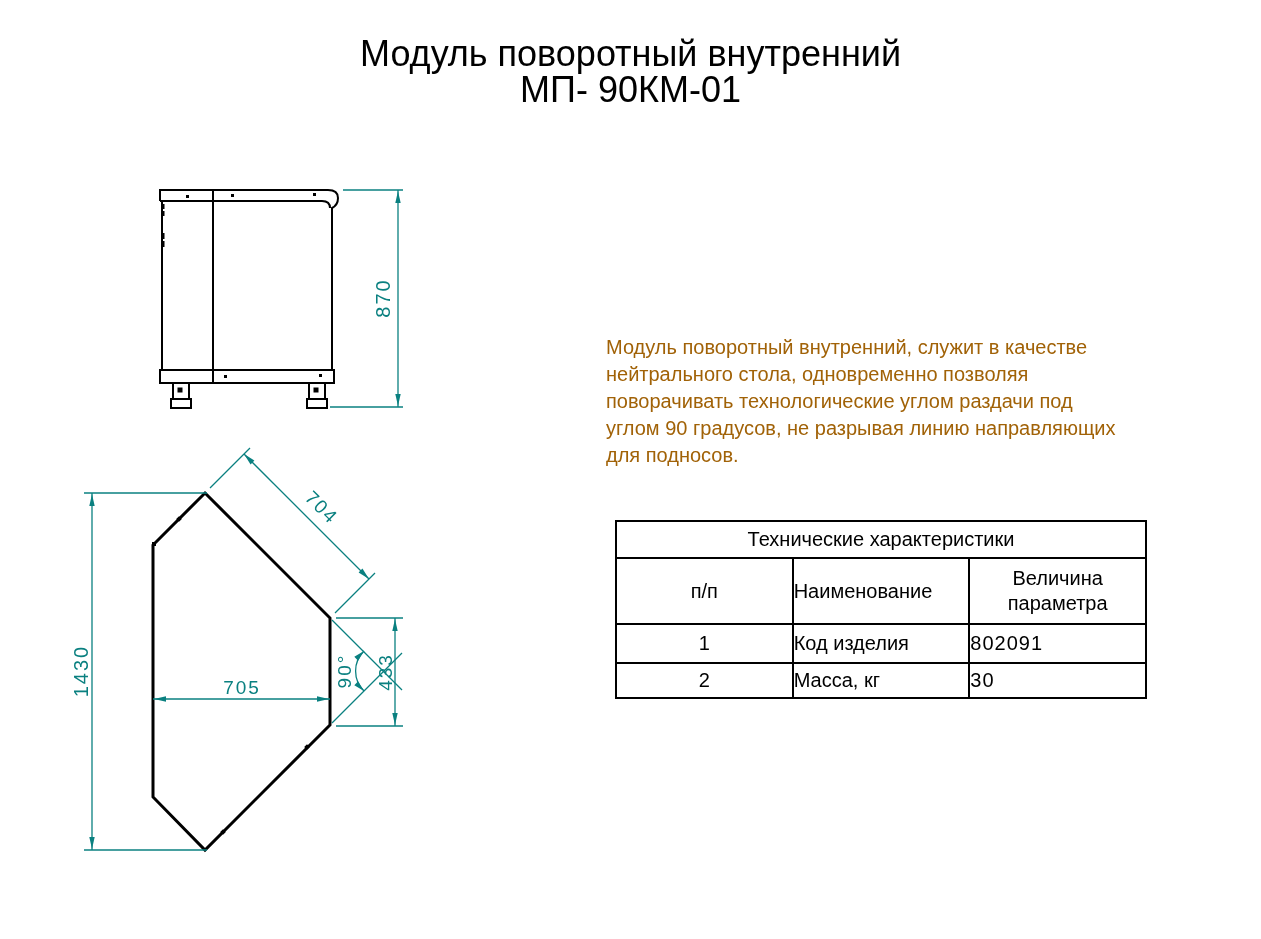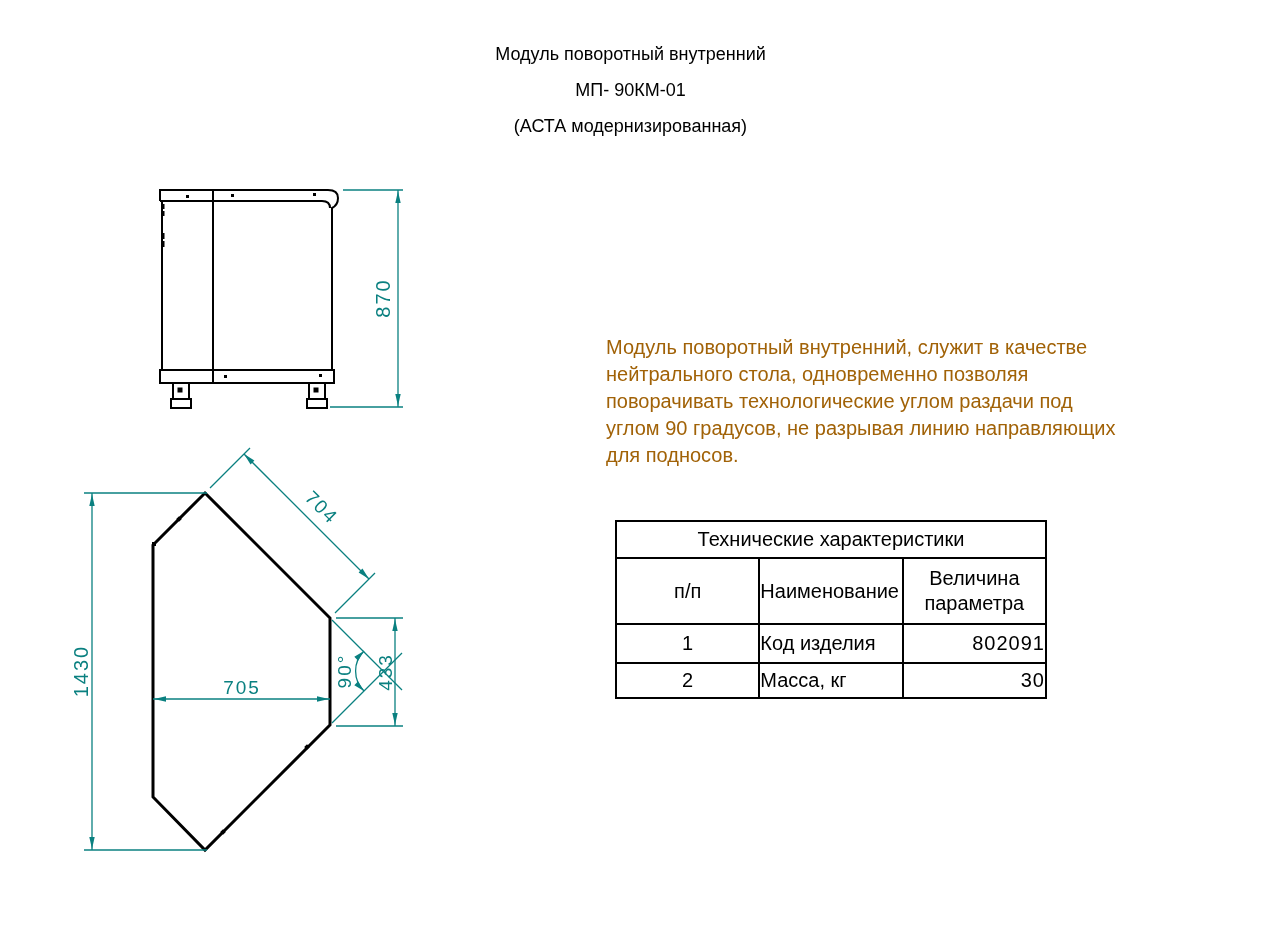--- a/index.html
+++ b/index.html
@@ -2,58 +2,57 @@
 <html><head>
 <meta charset="utf-8">
 <style>
   html,body{margin:0;padding:0;}
   body{
     width:1261px;height:939px;position:relative;background:#ffffff;
     font-family:"Liberation Sans", sans-serif;color:#000;overflow:hidden;
   }
   .title-block{
     position:absolute;top:36px;left:0;width:100%;
-    text-align:center;font-size:18px;line-height:36px;color:#000;
+    text-align:center;font-size:36px;line-height:36px;color:#000;
   }
   .drawing-layer{position:absolute;left:0;top:0;width:1261px;height:939px;}
   .description-block{
     position:absolute;left:606px;top:334px;
     font-size:20px;line-height:27px;color:#a16207;white-space:nowrap;
   }
   table.spec{
-    position:absolute;left:615px;top:520px;width:432px;
+    position:absolute;left:615px;top:520px;width:532px;
     border-collapse:collapse;table-layout:fixed;color:#000;
   }
   table.spec td{
     border:2px solid #000;vertical-align:middle;
     font-size:20px;padding:0;
   }
   td.tbl-title{height:35px;text-align:center;font-size:21px;}
   td.col-num{width:37px;text-align:center;font-size:19px;margin-top:7px;}
   td.col-name{width:335px;padding-left:34px;font-size:21px;height:64px;}
   td.col-value{width:160px;text-align:center;font-size:21px;line-height:25px;margin-top:46px;}
   td.cell-num{text-align:center;font-size:20px;}
   td.cell-name{padding-left:6px;font-size:20px;}
-  td.cell-value{text-align:right;font-size:21px;letter-spacing:1px;}
+  td.cell-value{text-align:left;font-size:21px;letter-spacing:1px;}
   tr.row-1 td{height:37px;}
   tr.row-2 td{height:33px;}
   .blk{stroke:#000;fill:none;stroke-width:2;}
   .blk3{stroke:#000;fill:none;stroke-width:3;}
   .blkfill{fill:#000;stroke:none;}
   .dim{stroke:#0a8080;fill:none;stroke-width:1.3;}
   .dimfill{fill:#0a8080;stroke:none;}
   .dim-label{fill:#0a8080;font-family:"Liberation Sans", sans-serif;letter-spacing:2px;}
 </style>
 </head>
 <body>
 
 <div class="title-block">
   <div>Модуль поворотный внутренний</div>
   <div>МП- 90КМ-01</div>
-  <div>(АСТА модернизированная)</div>
 </div>
 
 <svg class="drawing-layer" viewBox="0 0 1261 939">
 
   <g>
 
     <path class="blk" d="M160,201 V190 H328 Q338,190 338,198 Q338,205 332,208 V370"></path>
 
     <path class="blk" d="M160,201 H322 Q330,201 330,208"></path>
 

